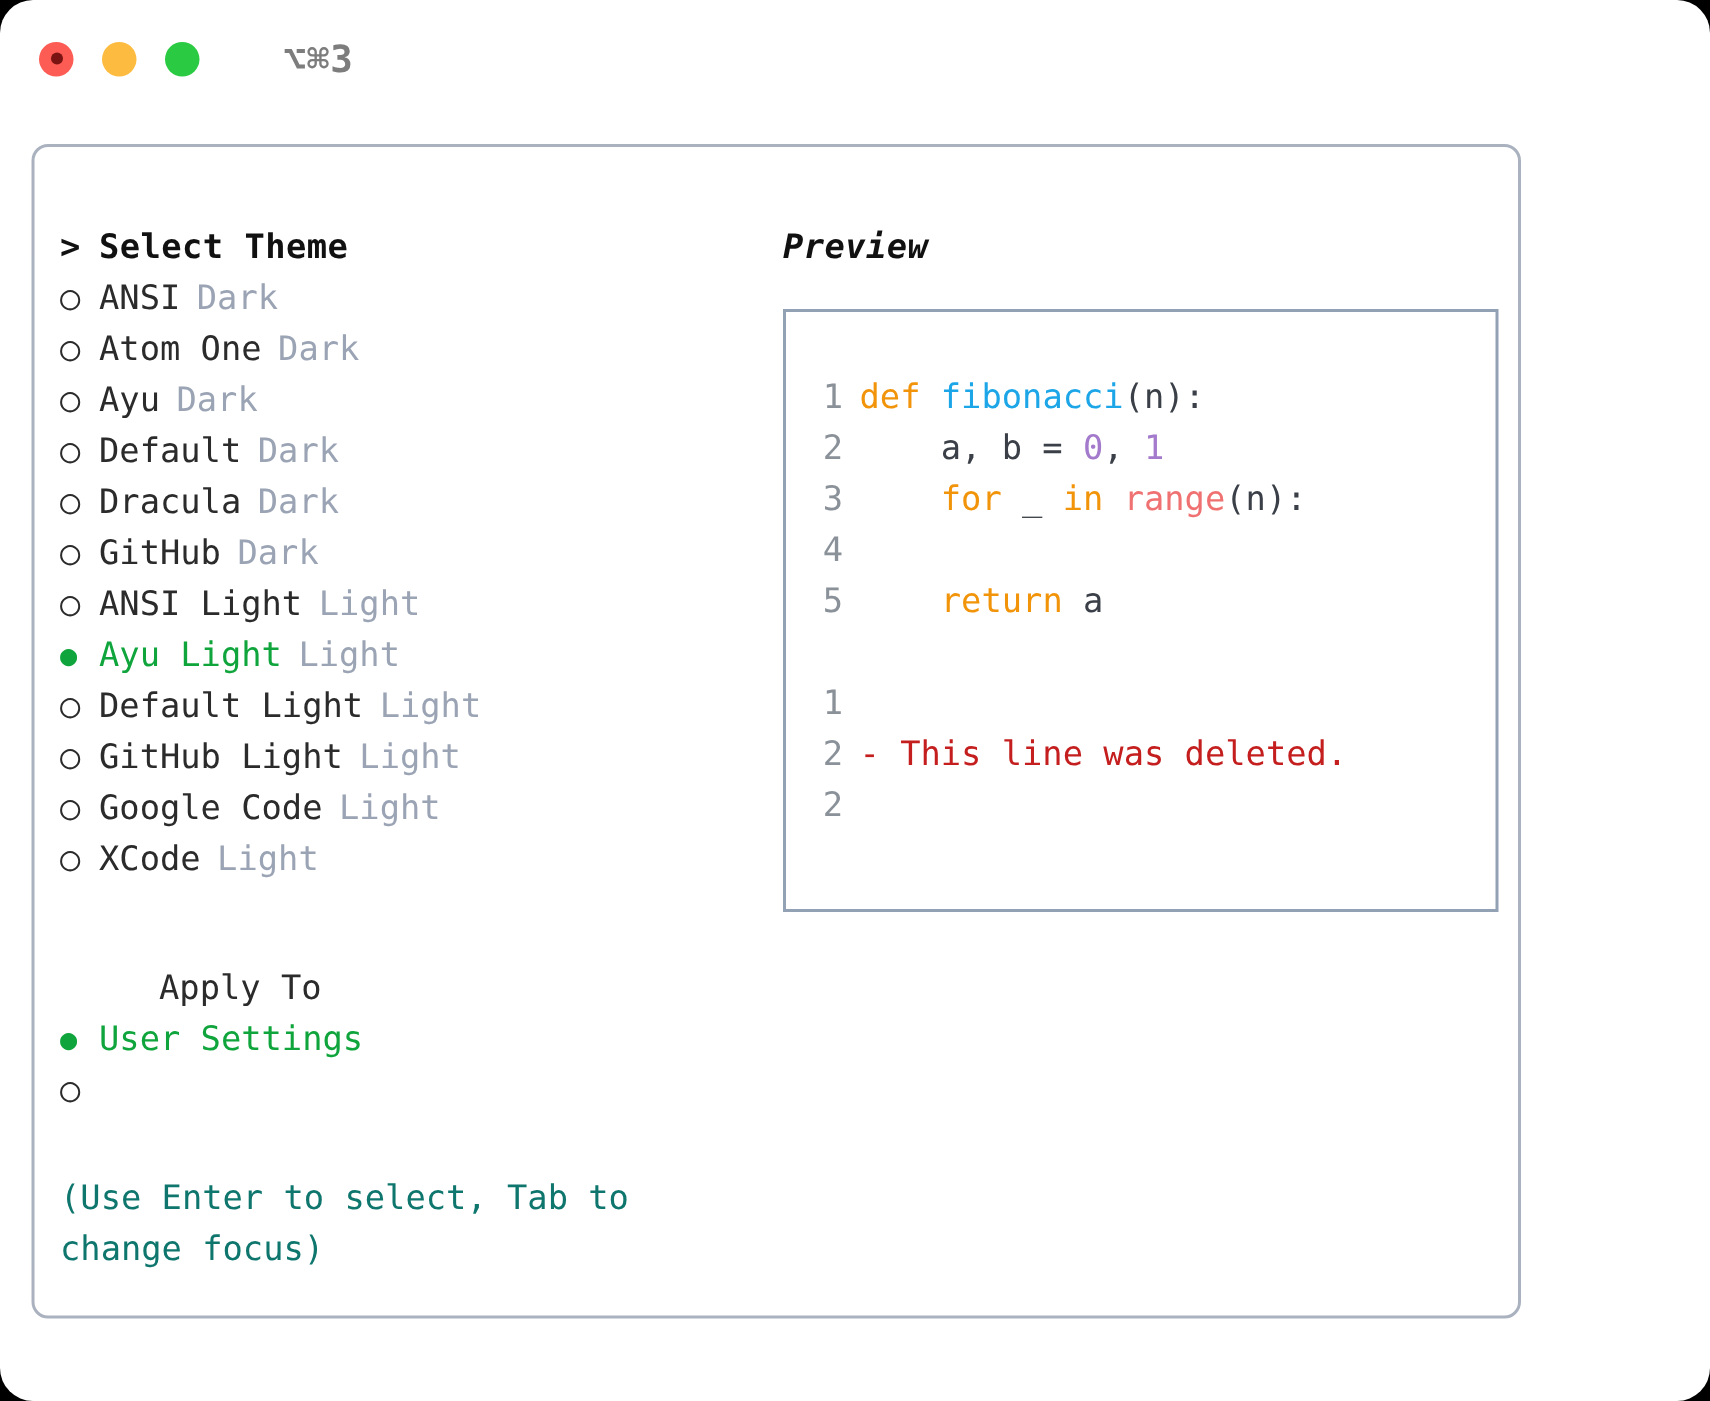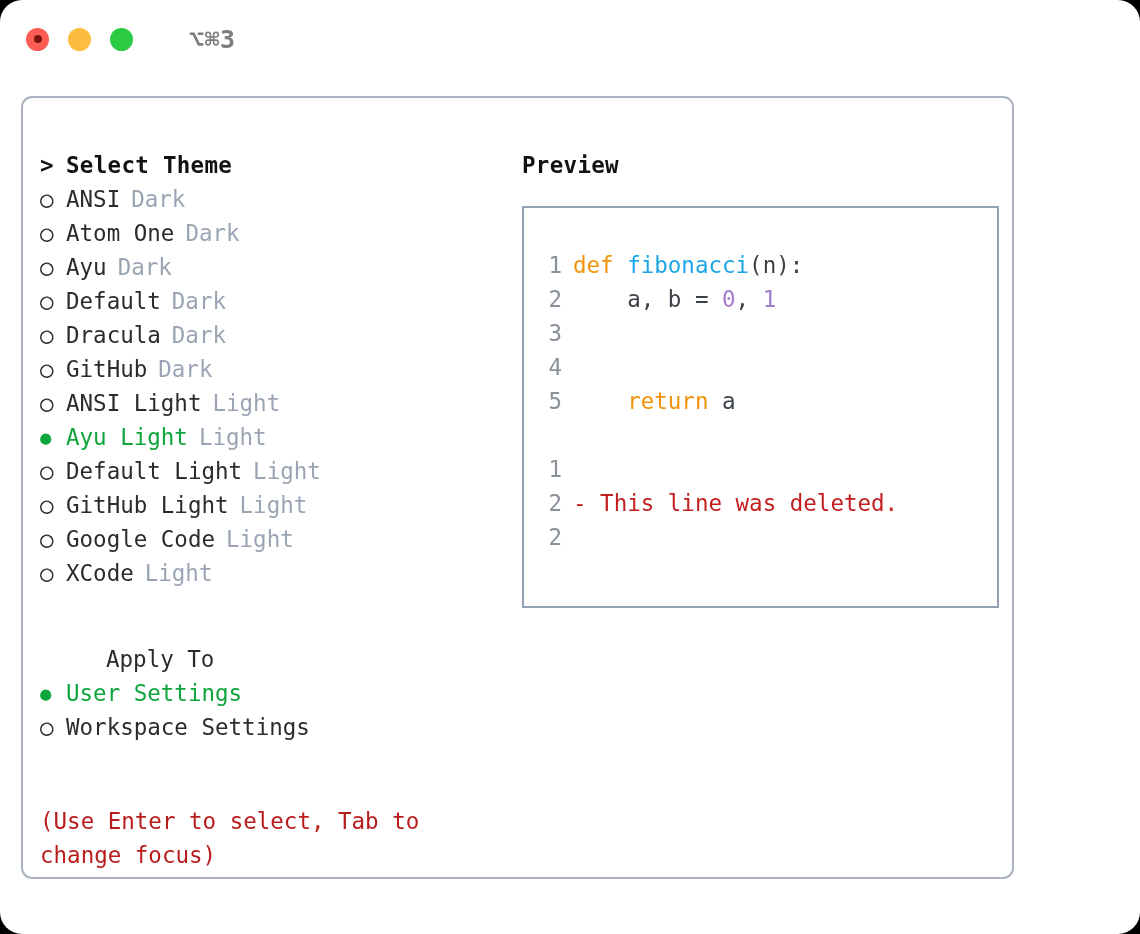--- a/index.html
+++ b/index.html
@@ -116,40 +116,41 @@
   .item-label { color: #2b2b2b; }
   .item-variant { color: #9BA4B4; margin-left: 11px; }
 
   .row.selected .item-label,
   .row.selected .marker { color: #10A53C; }
 
   .section-gap { height: 52px; }
   .subheader { color: #2b2b2b; gap: 40px; }
 
   .hint {
-    margin-top: 60px;
-    font-size: 22.5px;
-    line-height: 34px;
-    color: #b91c1c;
+    margin-top: 38px;
+    font-size: 22.5px;
+    line-height: 34px;
+    color: #0f766e;
     width: 420px;
     white-space: normal;
   }
 
   
   .right-col {
     flex: 1 1 auto;
     padding-left: 15px;
   }
 
   .preview-title {
     font-size: 22.5px;
     font-weight: bold;
     color: #111111;
     line-height: 34px;
     letter-spacing: 0.3px;
+    font-style: italic;
   }
 
   .preview-box {
     margin-top: 24px;
     width: 477px;
     height: 402px;
     border: 2px solid #93A1B5;
     background: #ffffff;
     padding: 40px 0 0 0;
   }
@@ -223,34 +224,34 @@
 
         <div class="section-gap"></div>
 
         <div class="row subheader">
           <span class="marker"> </span>
           <span>Apply To</span>
         </div>
 
         <div id="apply-items">
             <div class="row selected"><span class="marker bullet">●</span><span class="item-label">User Settings</span></div>
-            <div class="row"><span class="marker">○</span><span class="item-label">Workspace Settings</span></div>
+            <div class="row"><span class="marker">○</span></div>
           </div>
 
         <div class="hint">(Use Enter to select, Tab to change focus)</div>
       </div>
 
       <div class="right-col">
         <div class="preview-title">Preview</div>
 
         <div class="preview-box">
           <div id="code-lines">
               <div class="code-line"><span class="gutter">1</span><span class="code-text"><span class="t-kw">def </span><span class="t-fn">fibonacci</span><span class="t-txt">(n):</span></span></div>
               <div class="code-line"><span class="gutter">2</span><span class="code-text"><span class="t-txt">    a, b = </span><span class="t-num">0</span><span class="t-txt">, </span><span class="t-num">1</span></span></div>
-              <div class="code-line"><span class="gutter">3</span></div>
+              <div class="code-line"><span class="gutter">3</span><span class="code-text"><span class="t-txt">    </span><span class="t-kw">for</span><span class="t-txt"> _ </span><span class="t-kw">in</span><span class="t-txt"> </span><span class="t-bi">range</span><span class="t-txt">(n):</span></span></div>
               <div class="code-line"><span class="gutter">4</span></div>
               <div class="code-line"><span class="gutter">5</span><span class="code-text"><span class="t-txt">    </span><span class="t-kw">return</span><span class="t-txt"> a</span></span></div>
             </div>
           <div class="blank-line"></div>
           <div id="diff-lines">
               <div class="code-line"><span class="gutter">1</span></div>
               <div class="code-line"><span class="gutter">2</span><span class="code-text t-del">- This line was deleted.</span></div>
               <div class="code-line"><span class="gutter">2</span></div>
             </div>
         </div>

